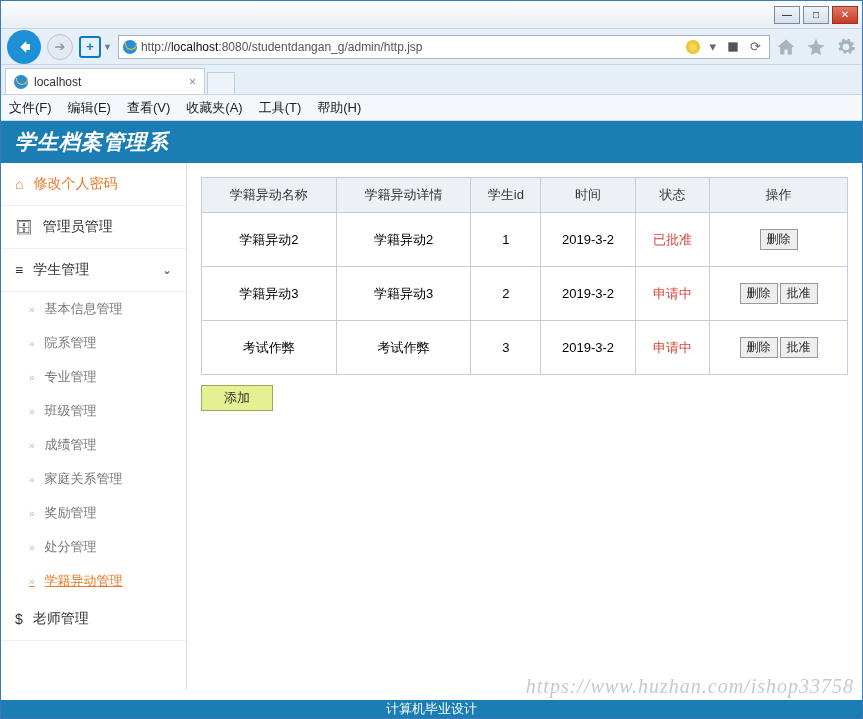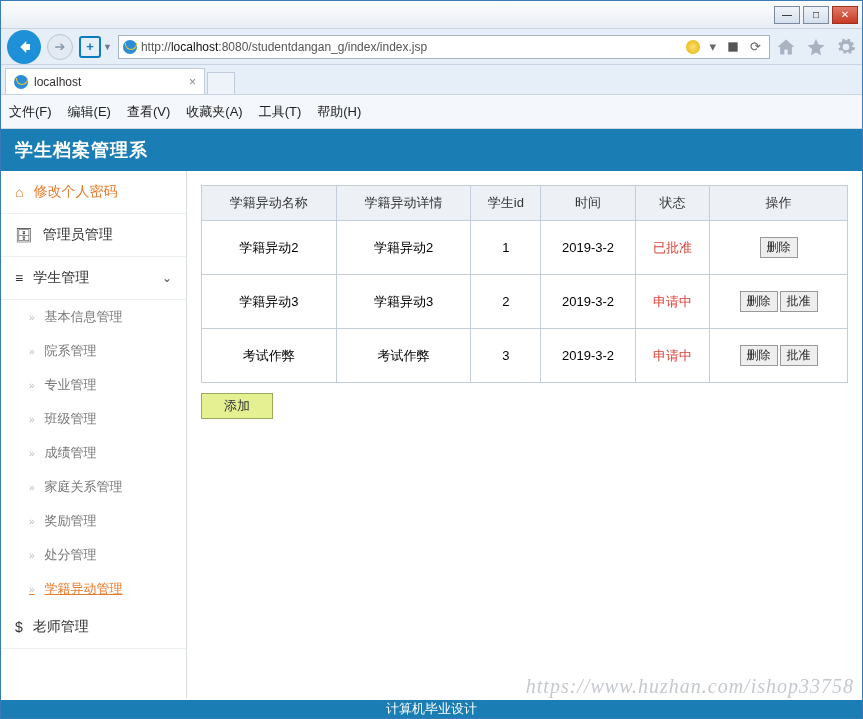--- a/index.html
+++ b/index.html
@@ -87,32 +87,33 @@
   display:flex;align-items:center; padding:0 8px; gap:6px;
   color:#333; font-size:12px;
 }
 .tab .ie-icon { width:14px;height:14px;border-radius:50%;background:#2a8ed6;display:inline-block;position:relative;}
 .tab .ie-icon::after{content:"";position:absolute;top:3px;left:2px;width:10px;height:6px;border:1.5px solid #f4c430;border-top:none;border-radius:0 0 8px 8px;}
 .tab .close { margin-left:auto; color:#888; }
 .newtab { width:28px;height:22px;background:#eef3f9;border:1px solid #c0ccdc;border-bottom:none;margin-left:2px; }
 
 
 .menubar {
-  height:34px; background:#f4f7fb;
+  height:26px; background:#f4f7fb;
   display:flex; align-items:center; padding:0 8px; gap:16px;
   border-bottom:1px solid #d0d8e4;
   color:#222; font-size:13px;
 }
 
 
 .app-header {
   height:42px; background:#1a7db3;
-  color:#fff; font-size:18px; font-weight:bold;
+  color:#fff; font-size:21px; font-weight:bold;
   display:flex;align-items:center; padding:0 14px;
   letter-spacing:1px;
+  font-style:italic;
 }
 
 
 .app-body {
   display:flex;
   height: calc(719px - 28px - 36px - 30px - 26px - 42px - 30px);
 }
 .sidebar {
   width:186px; background:#fff;
   border-right:1px solid #d8dde3;
@@ -185,21 +186,21 @@
     <svg viewBox="0 0 24 24" width="18" height="18" fill="#fff">
         <path d="M15 4l-8 8 8 8v-4h5v-8h-5z"></path>
       </svg>
   </div>
   <div class="nav-fwd">➔</div>
   <div class="shield">+</div>
   <span class="shield-drop">▼</span>
   <div class="addr">
     <span class="ie-icon"></span>
     <span class="addr-url">
-      <span>http://</span><span class="host">localhost</span><span>:8080/studentdangan_g/index/index.jsp</span>
+      <span>http://</span><span class="host">localhost</span><span>:8080/studentdangan_g/admin/http.jsp</span>
     </span>
     <div class="addr-tools">
       <span class="yellow-dot"></span>
       <span>▾</span>
       <svg width="14" height="14" viewBox="0 0 24 24" fill="#555">
           <rect x="4" y="4" width="16" height="16"></rect>
         </svg>
       <span>⟳</span>
     </div>
   </div>

